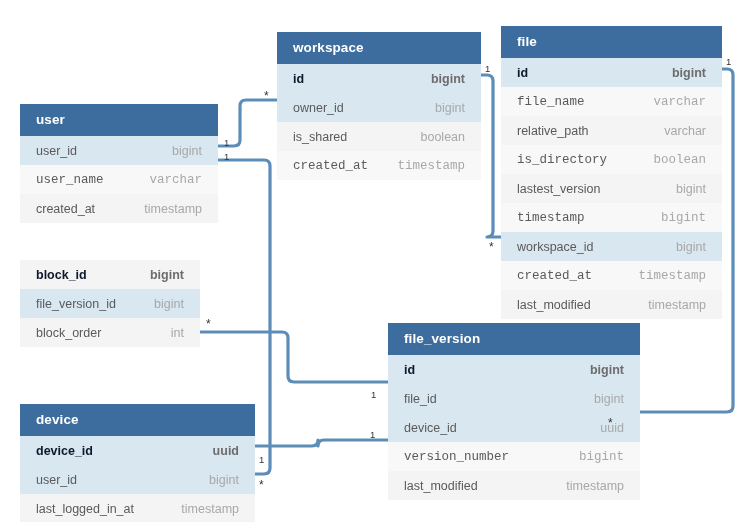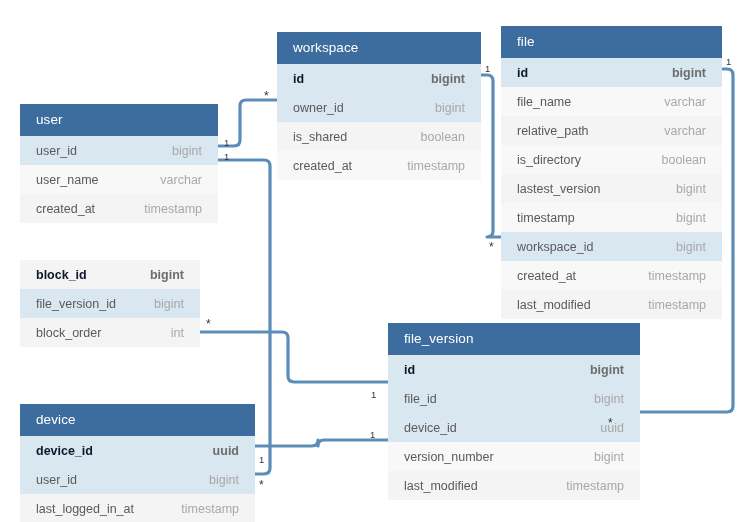--- a/index.html
+++ b/index.html
@@ -28,21 +28,21 @@
   }
   .entity {
     position: absolute;
     box-sizing: border-box;
     background: #f4f4f4;
     z-index: 5;
   }
   .entity-header {
     background: #3d6d9e;
     color: #ffffff;
-    font-weight: normal;
+    font-weight: bold;
     font-size: 13.5px;
     line-height: 32px;
     height: 32px;
     padding: 0 16px;
     box-sizing: border-box;
     letter-spacing: 0.1px;
     white-space: nowrap;
     overflow: hidden;
   }
   .field-row {
@@ -50,20 +50,21 @@
     align-items: center;
     justify-content: space-between;
     height: 29px;
     padding: 0 16px;
     box-sizing: border-box;
     font-size: 12.5px;
     background: #f4f4f4;
   }
   .field-row.alt {
     background: #f8f8f8;
+    font-family: Liberation Mono, monospace;
   }
   .field-row.hl {
     background: #d9e7f1;
   }
   .field-name {
     color: #5a5a5a;
     white-space: nowrap;
   }
   .field-type {
     color: #a8a8a8;

